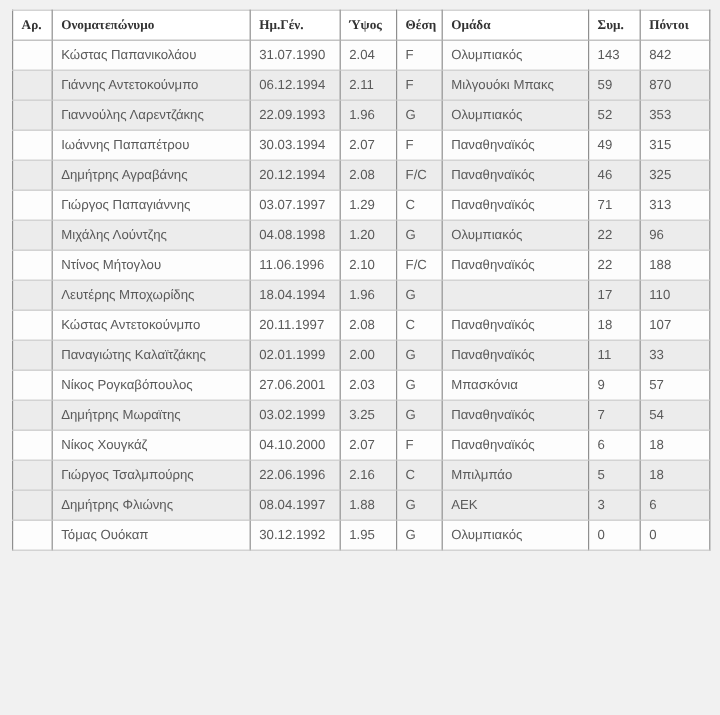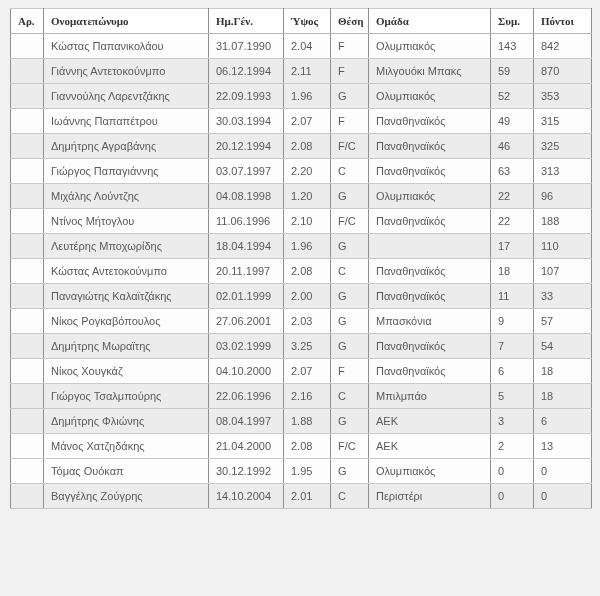--- a/index.html
+++ b/index.html
@@ -135,24 +135,24 @@
     <td>2.08</td>
     <td>F/C</td>
     <td>Παναθηναϊκός</td>
     <td>46</td>
     <td>325</td>
   </tr>
         <tr class="odd">
     <td></td>
     <td>Γιώργος Παπαγιάννης</td>
     <td>03.07.1997</td>
-    <td>2.20</td>
+    <td>1.29</td>
     <td>C</td>
     <td>Παναθηναϊκός</td>
-    <td>63</td>
+    <td>71</td>
     <td>313</td>
   </tr>
         <tr class="even">
     <td></td>
     <td>Μιχάλης Λούντζης</td>
     <td>04.08.1998</td>
     <td>1.20</td>
     <td>G</td>
     <td>Ολυμπιακός</td>
     <td>22</td>
@@ -243,43 +243,23 @@
     <td>Δημήτρης Φλιώνης</td>
     <td>08.04.1997</td>
     <td>1.88</td>
     <td>G</td>
     <td>ΑΕΚ</td>
     <td>3</td>
     <td>6</td>
   </tr>
         <tr class="odd">
     <td></td>
-    <td>Μάνος Χατζηδάκης</td>
-    <td>21.04.2000</td>
-    <td>2.08</td>
-    <td>F/C</td>
-    <td>ΑΕΚ</td>
-    <td>2</td>
-    <td>13</td>
-  </tr>
-        <tr class="odd">
-    <td></td>
     <td>Τόμας Ουόκαπ</td>
     <td>30.12.1992</td>
     <td>1.95</td>
     <td>G</td>
     <td>Ολυμπιακός</td>
-    <td>0</td>
-    <td>0</td>
-  </tr>
-        <tr class="even">
-    <td></td>
-    <td>Βαγγέλης Ζούγρης</td>
-    <td>14.10.2004</td>
-    <td>2.01</td>
-    <td>C</td>
-    <td>Περιστέρι</td>
     <td>0</td>
     <td>0</td>
   </tr>
       </tbody>
   </table>
 </div>
 
 </body></html>

